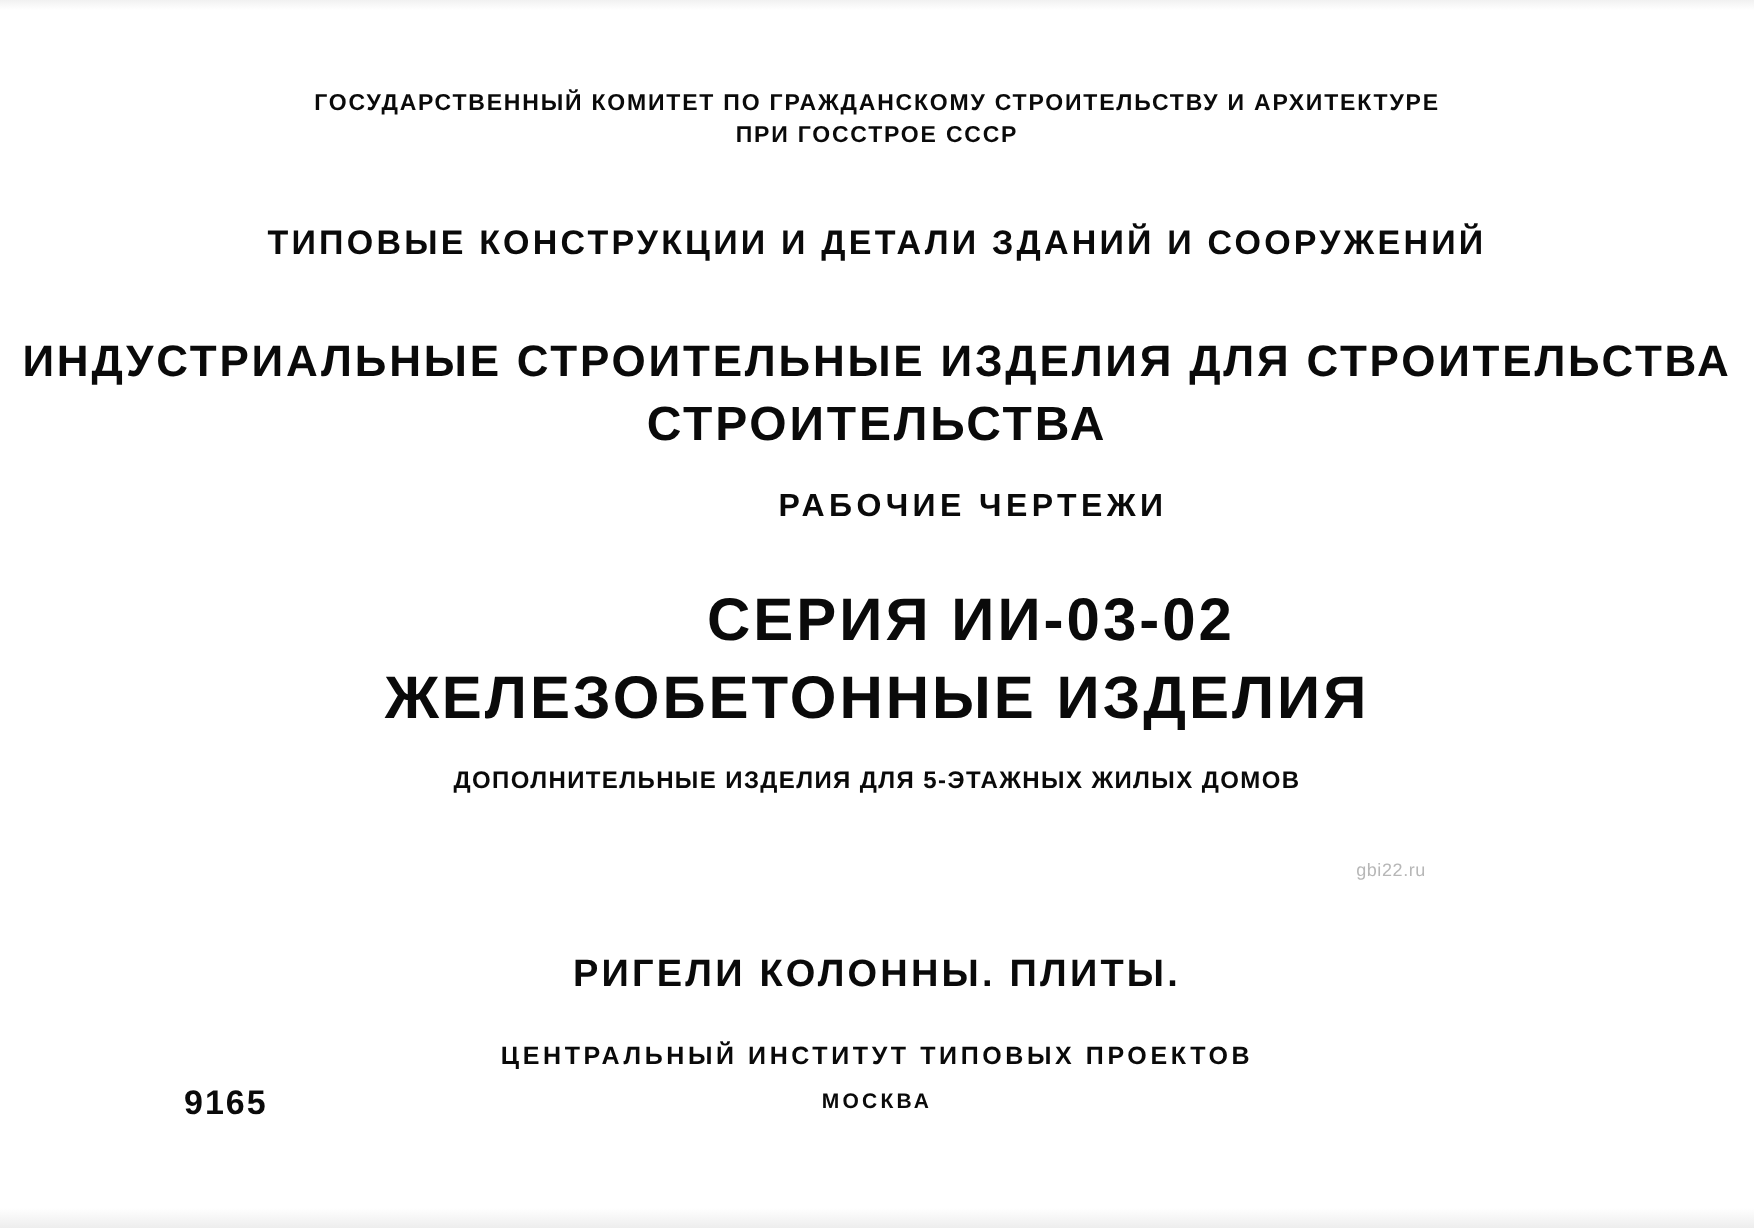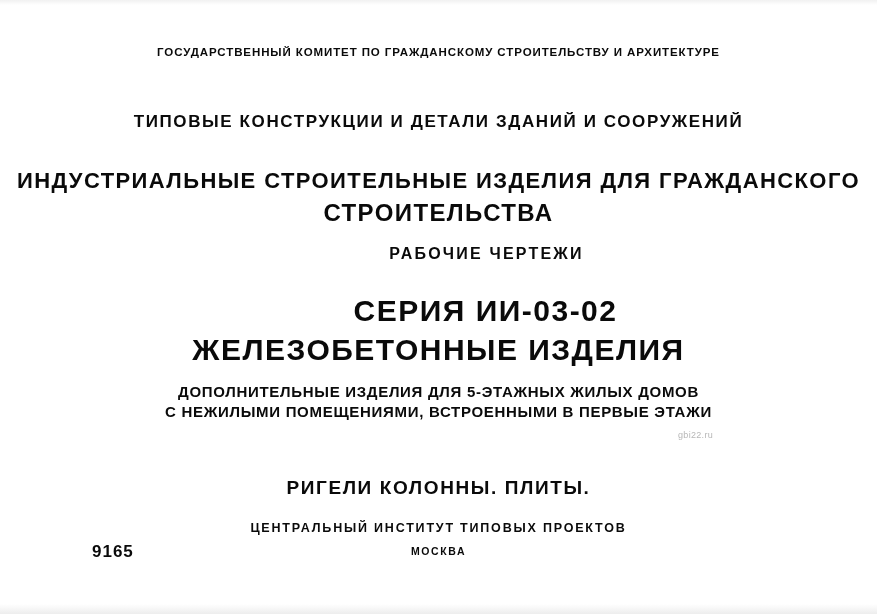--- a/index.html
+++ b/index.html
@@ -75,21 +75,21 @@
     letter-spacing: 1.5px;
     margin-left: 47px;
   }
   .l-product {
     top: 333px;
     font-size: 30px;
     letter-spacing: 1.5px;
   }
   .l-sub1 {
     top: 383px;
-    font-size: 15px;
+    font-size: 12px;
     letter-spacing: 0.7px;
   }
   .l-sub2 {
     top: 403px;
     font-size: 15px;
     letter-spacing: 0.7px;
   }
   .l-album {
     top: 441px;
     font-size: 24px;
@@ -150,36 +150,36 @@
 </style>
 </head>
 <body>
 
 <div class="page">
 
   <div class="edge-shade-top"></div>
 
   <div class="line l-agency1">ГОСУДАРСТВЕННЫЙ КОМИТЕТ ПО ГРАЖДАНСКОМУ СТРОИТЕЛЬСТВУ И АРХИТЕКТУРЕ</div>
 
+  <div class="line l-agency2">ПРИ ГОССТРОЕ СССР</div>
 
   <div class="line l-series-kind">ТИПОВЫЕ КОНСТРУКЦИИ И ДЕТАЛИ ЗДАНИЙ И СООРУЖЕНИЙ</div>
 
-  <div class="line l-main1">ИНДУСТРИАЛЬНЫЕ  СТРОИТЕЛЬНЫЕ  ИЗДЕЛИЯ  ДЛЯ  ГРАЖДАНСКОГО</div>
+  <div class="line l-main1">ИНДУСТРИАЛЬНЫЕ  СТРОИТЕЛЬНЫЕ  ИЗДЕЛИЯ  ДЛЯ  СТРОИТЕЛЬСТВА</div>
 
   <div class="line l-main2">СТРОИТЕЛЬСТВА</div>
 
   <div class="line l-workdraw">РАБОЧИЕ  ЧЕРТЕЖИ</div>
 
   <div class="line l-seriesno">СЕРИЯ ИИ-03-02</div>
 
   <div class="line l-product">ЖЕЛЕЗОБЕТОННЫЕ ИЗДЕЛИЯ</div>
 
   <div class="line l-sub1">ДОПОЛНИТЕЛЬНЫЕ  ИЗДЕЛИЯ  ДЛЯ  5-ЭТАЖНЫХ  ЖИЛЫХ  ДОМОВ</div>
 
-  <div class="line l-sub2">С НЕЖИЛЫМИ ПОМЕЩЕНИЯМИ, ВСТРОЕННЫМИ В ПЕРВЫЕ ЭТАЖИ</div>
 
 
   <div class="line l-albumsub">РИГЕЛИ  КОЛОННЫ. ПЛИТЫ.</div>
 
   <div class="line l-institute">ЦЕНТРАЛЬНЫЙ ИНСТИТУТ ТИПОВЫХ ПРОЕКТОВ</div>
 
   <div class="line l-city">МОСКВА</div>
 
   <div class="doc-number">9165</div>
 

